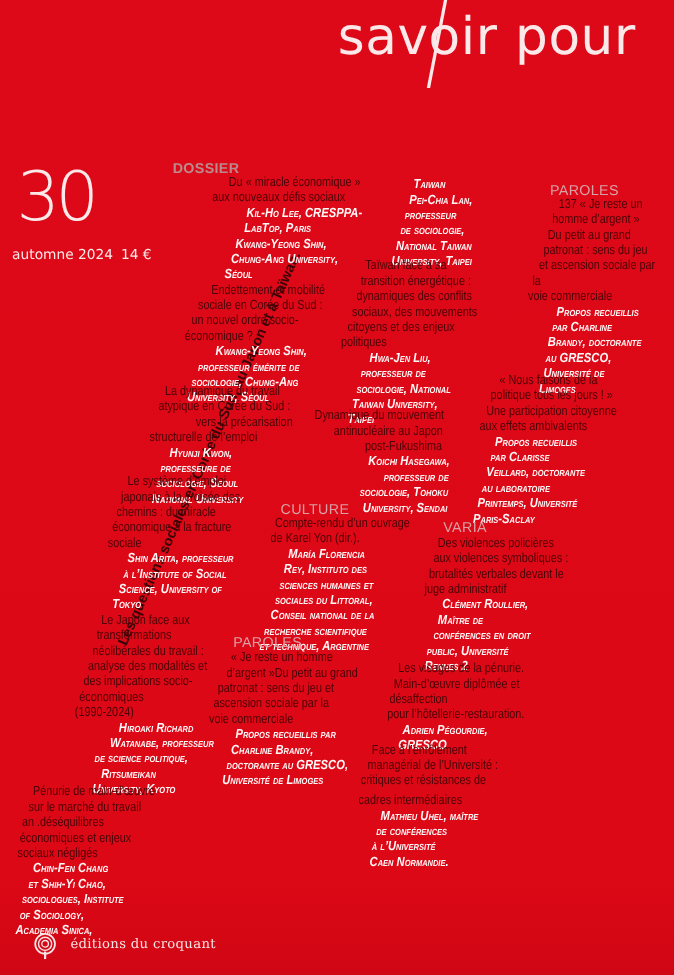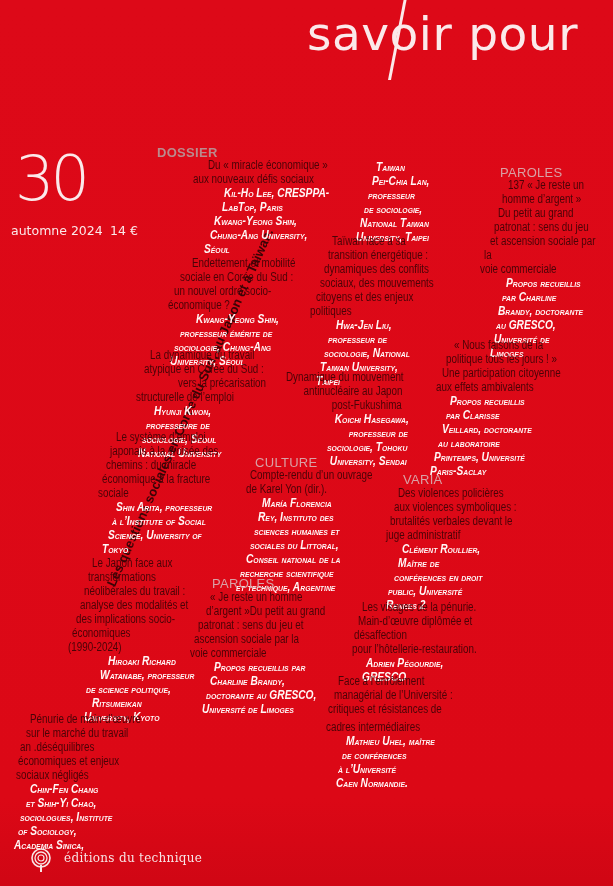--- a/index.html
+++ b/index.html
@@ -231,15 +231,15 @@
     <span class="a" style="margin-left:0px">à l’Université</span>
     <span class="a" style="margin-left:-2px">Caen Normandie.</span>
   </div>
 
   <svg class="abs logo" viewBox="0 0 22 24">
     <circle cx="11" cy="10" r="9" fill="none" stroke="#f7e4e5" stroke-width="1.6"></circle>
     <circle cx="11" cy="10" r="6" fill="none" stroke="#f7e4e5" stroke-width="1.3"></circle>
     <circle cx="11" cy="10" r="3" fill="none" stroke="#f7e4e5" stroke-width="1.2"></circle>
     <rect x="10" y="17" width="2" height="7" fill="#f7e4e5"></rect>
   </svg>
-  <div class="abs pub">éditions du technique</div>
+  <div class="abs pub">éditions du croquant</div>
 
 </div>
 
 </body></html>

